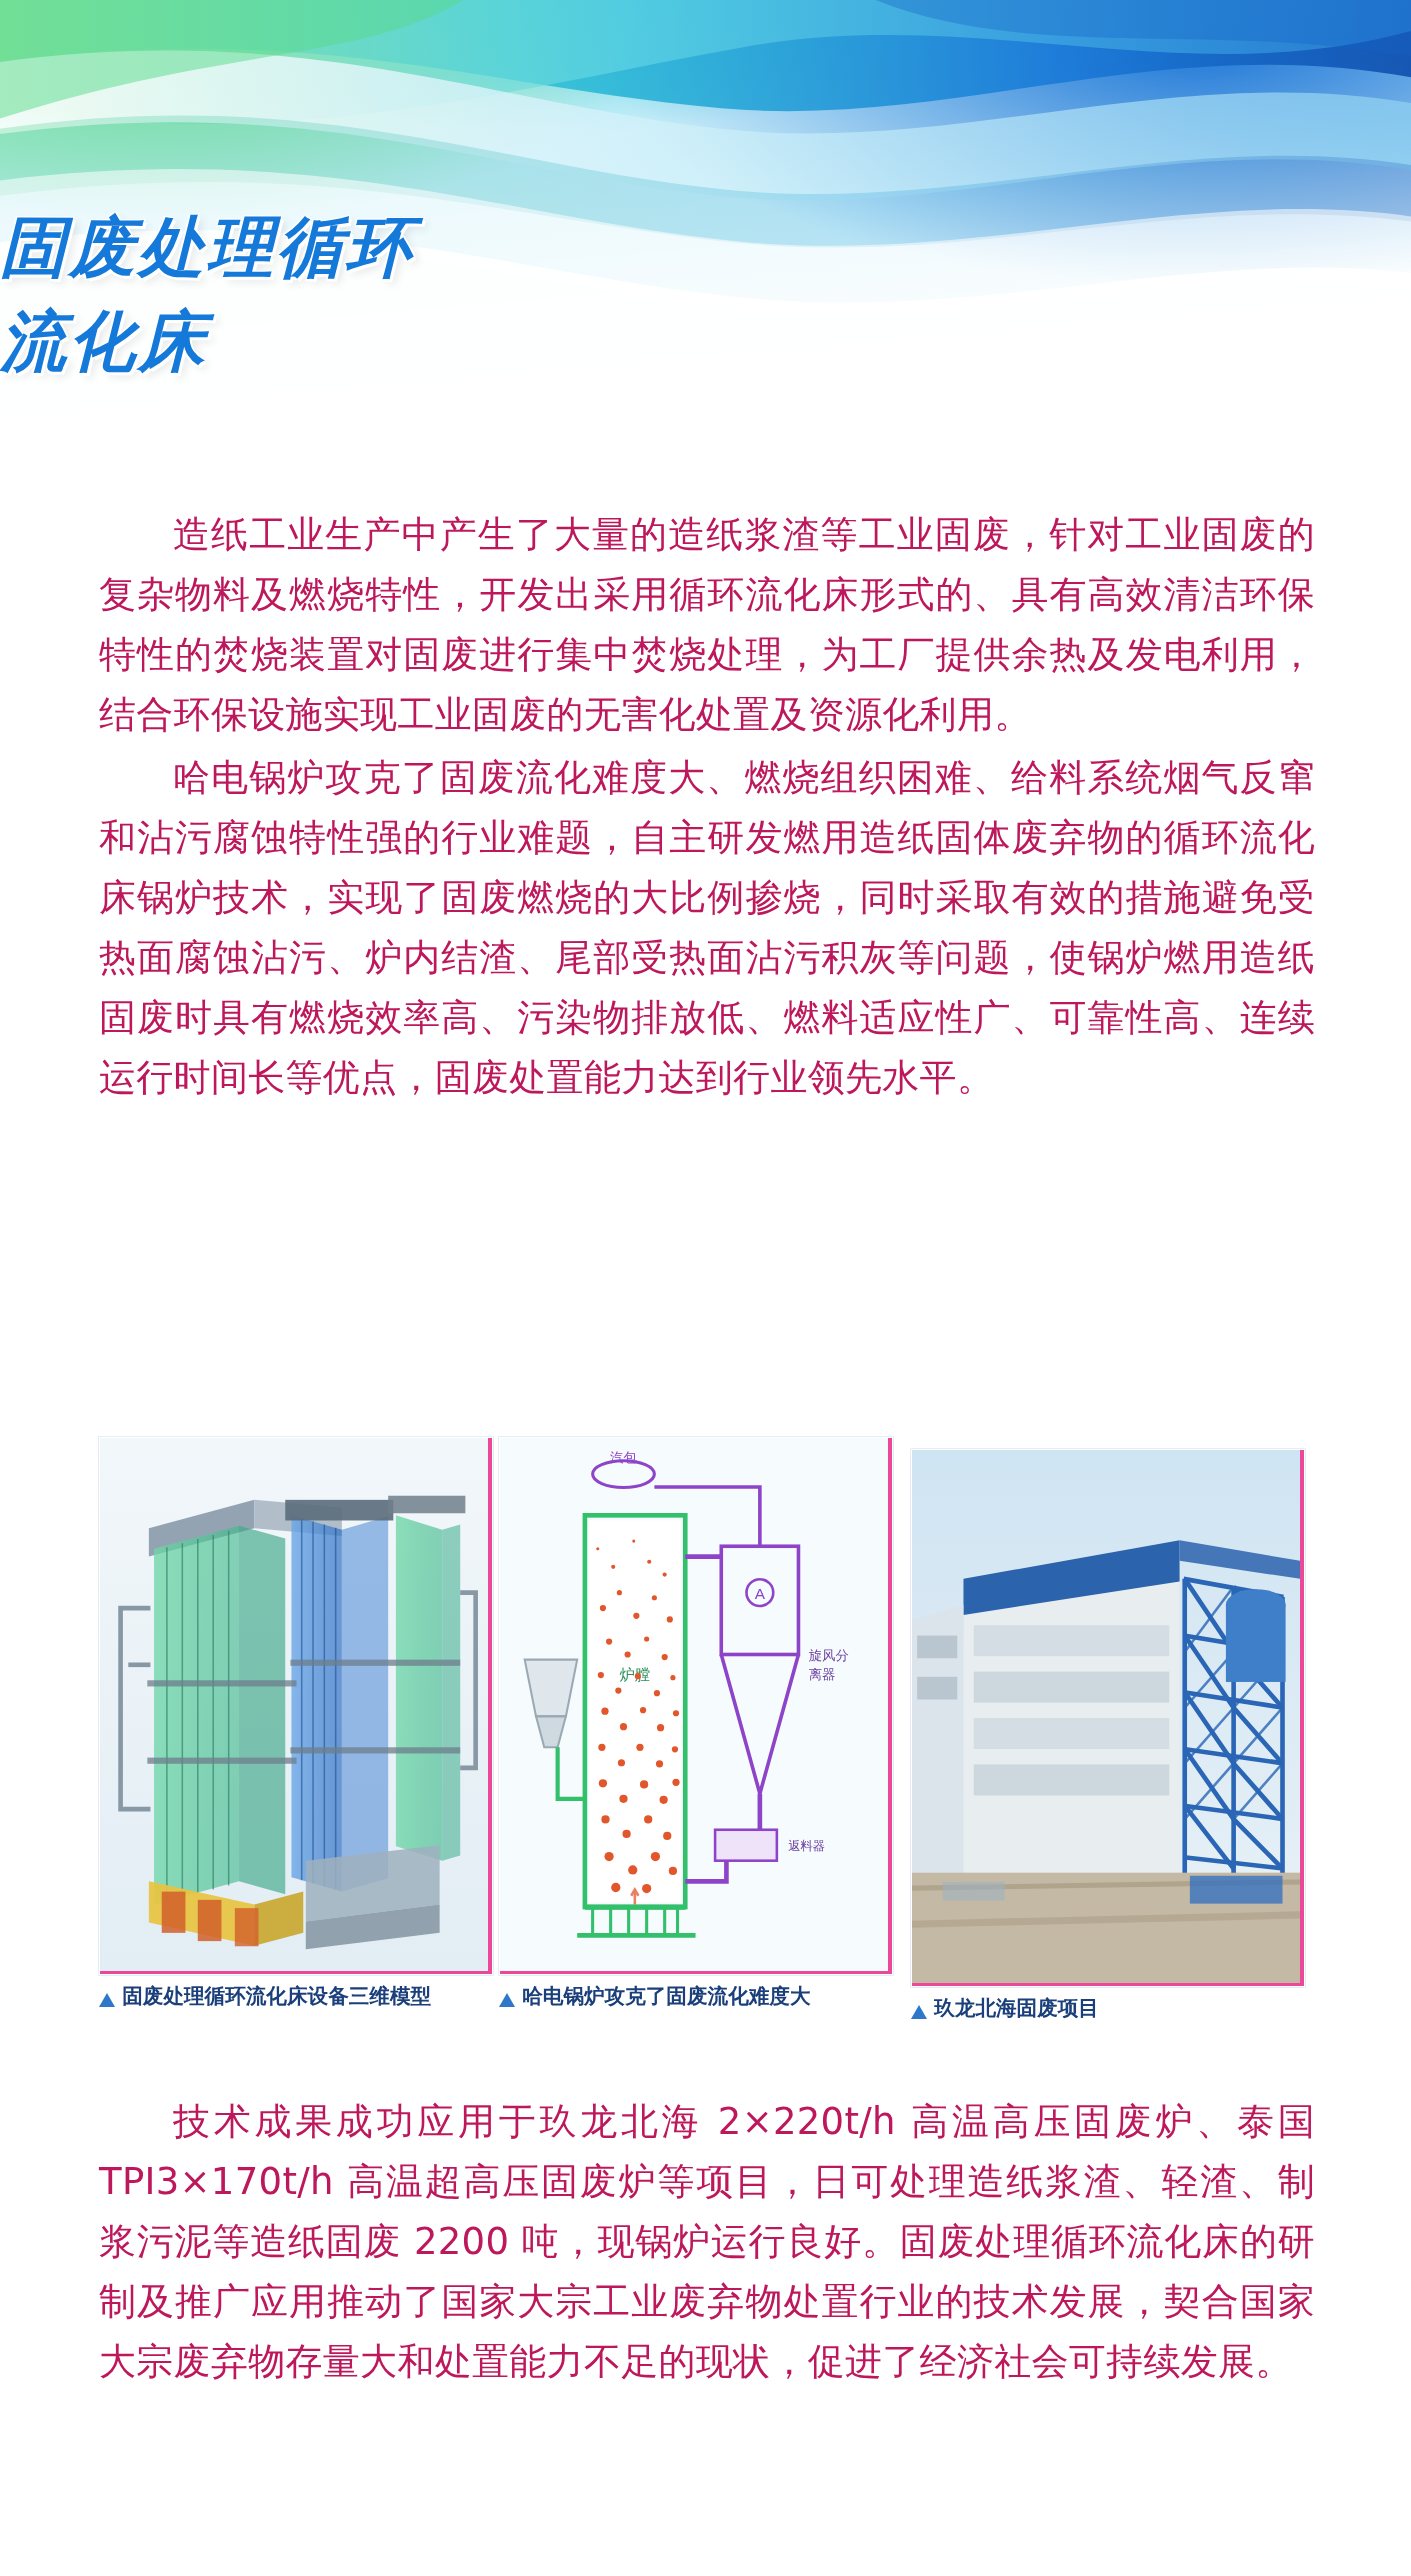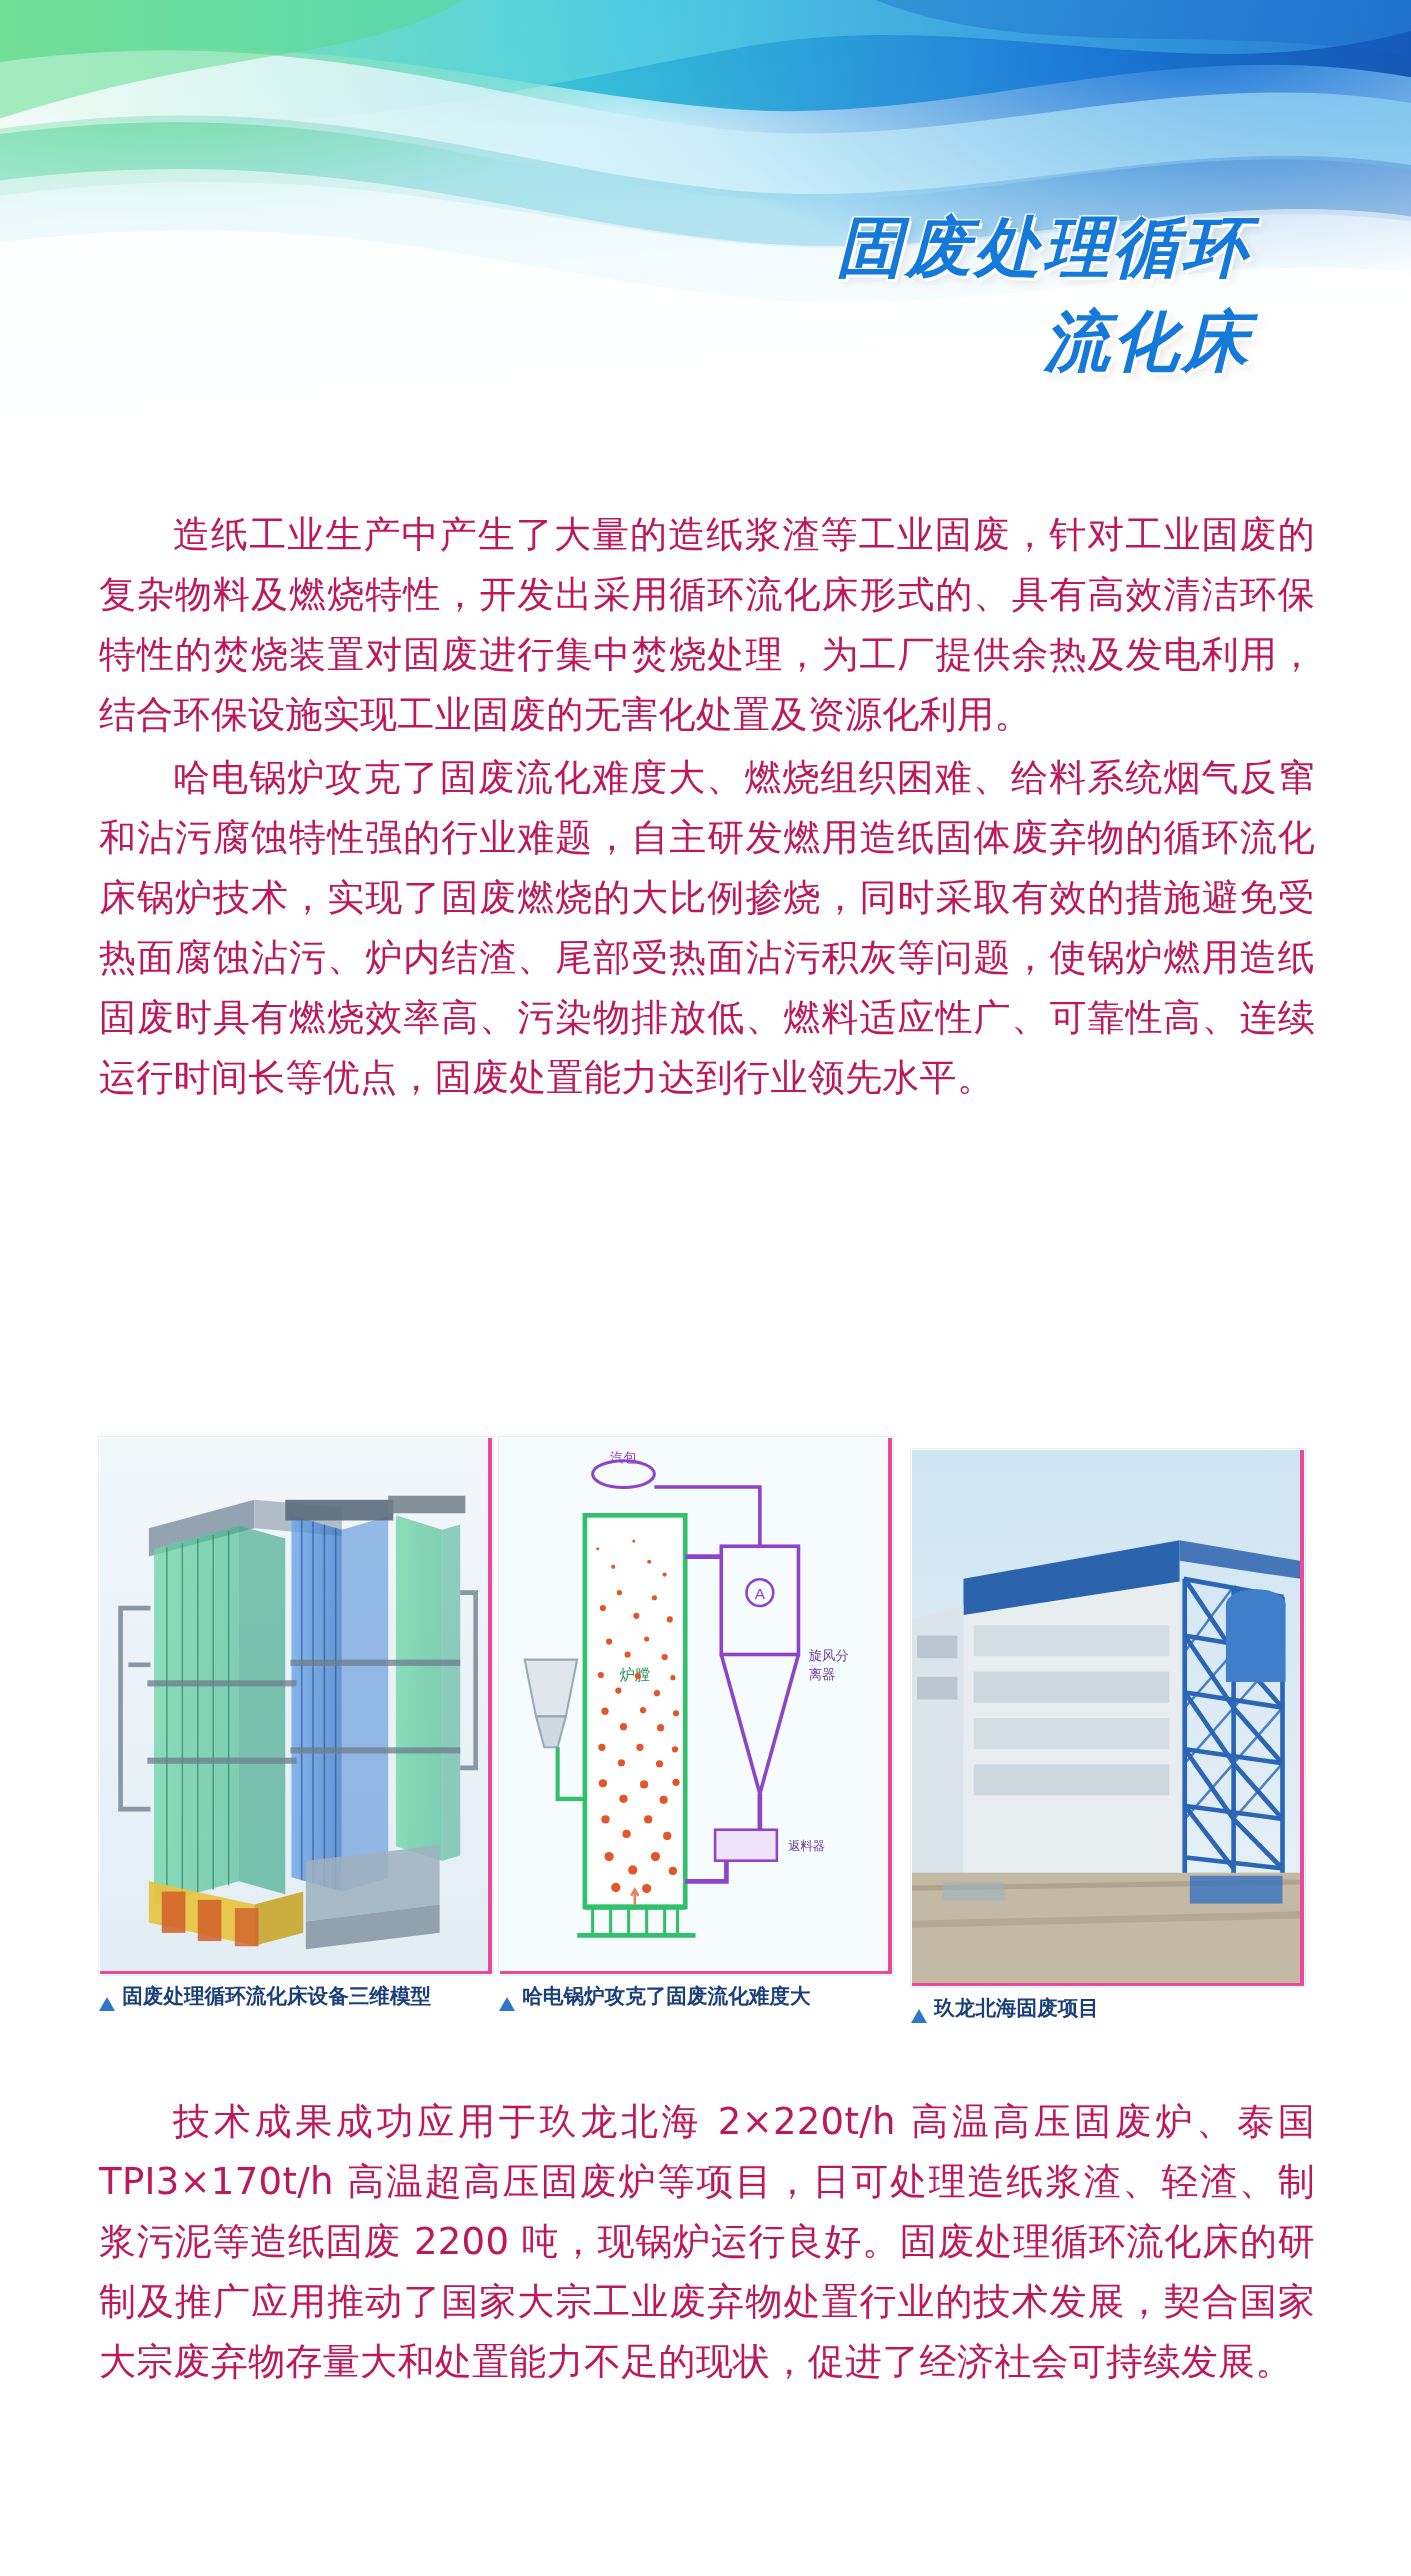--- a/index.html
+++ b/index.html
@@ -36,21 +36,21 @@
       linear-gradient(175deg, #aee9f6 0%, #d8f3fb 40%, #ffffff 78%);
   }
   .top-band svg { position: absolute; left: 0; top: 0; }
 
   
   .title-wrap {
     position: absolute;
     left: 0;
     top: 201px;
     width: 1251px;
-    text-align: right;
+    text-align: left;
     z-index: 5;
   }
   .title-line {
     font-family: "DejaVu Sans", sans-serif;
     font-weight: bold;
     font-style: italic;
     font-size: 66px;
     letter-spacing: 3.1px;
     line-height: 1.42;
     color: #1479d8;
@@ -100,21 +100,21 @@
     height: 536px;
     border: 1.5px solid #ffffff;
     box-shadow: 0 0 0 0.5px #c8dbe8;
     overflow: hidden;
     position: relative;
     background: #ec4899;
   }
   .fig .cap {
     margin-top: 8.2px;
     display: flex;
-    align-items: flex-end;
+    align-items: center;
     gap: 7.2px;
     font-family: "DejaVu Sans", "Liberation Sans", sans-serif;
     font-size: 20.6px;
     line-height: 1.34;
     color: #1a3f7a;
     font-weight: bold;
   }
   .tri {
     flex: 0 0 auto;
     margin-top: 5.2px;

